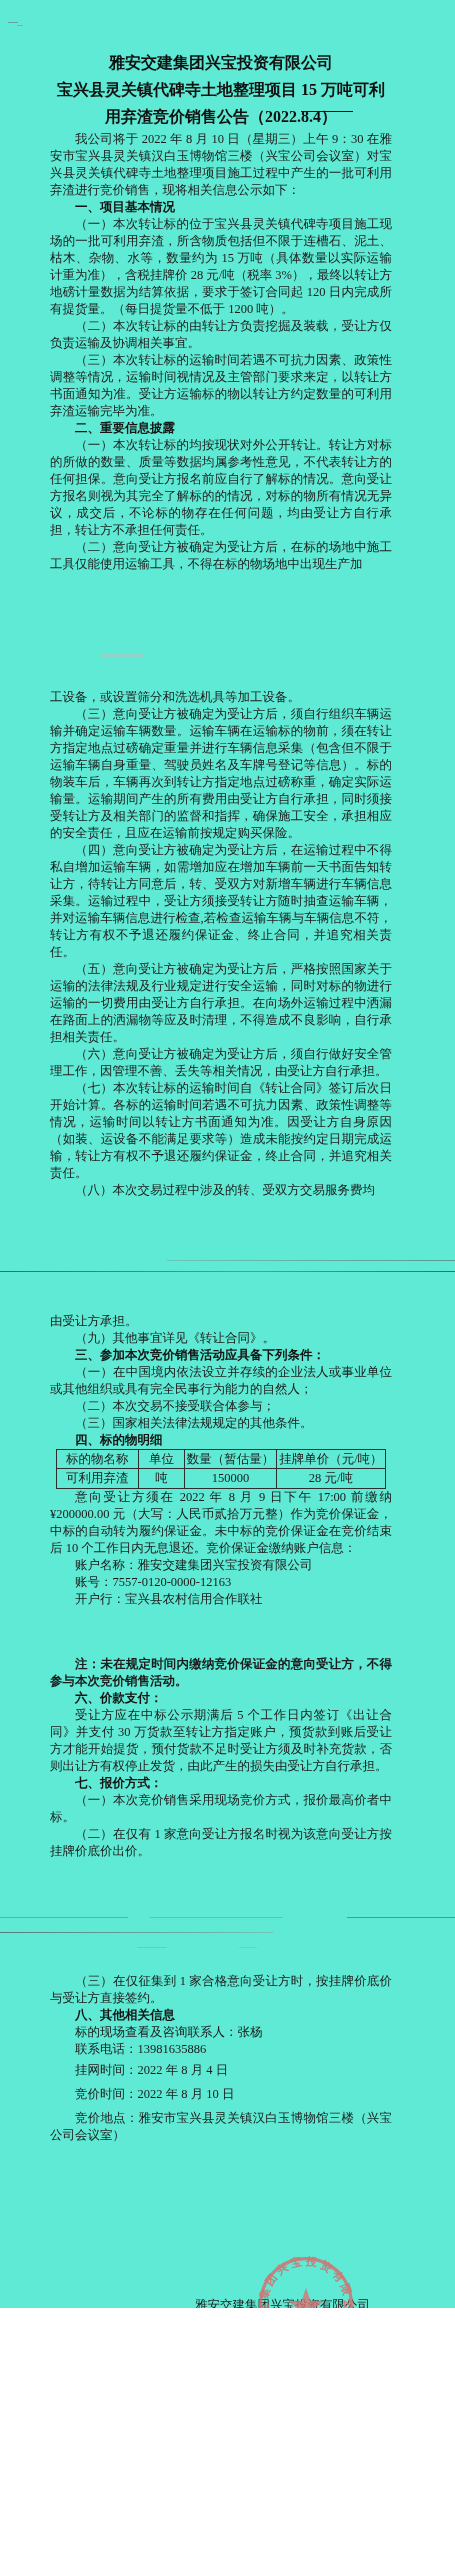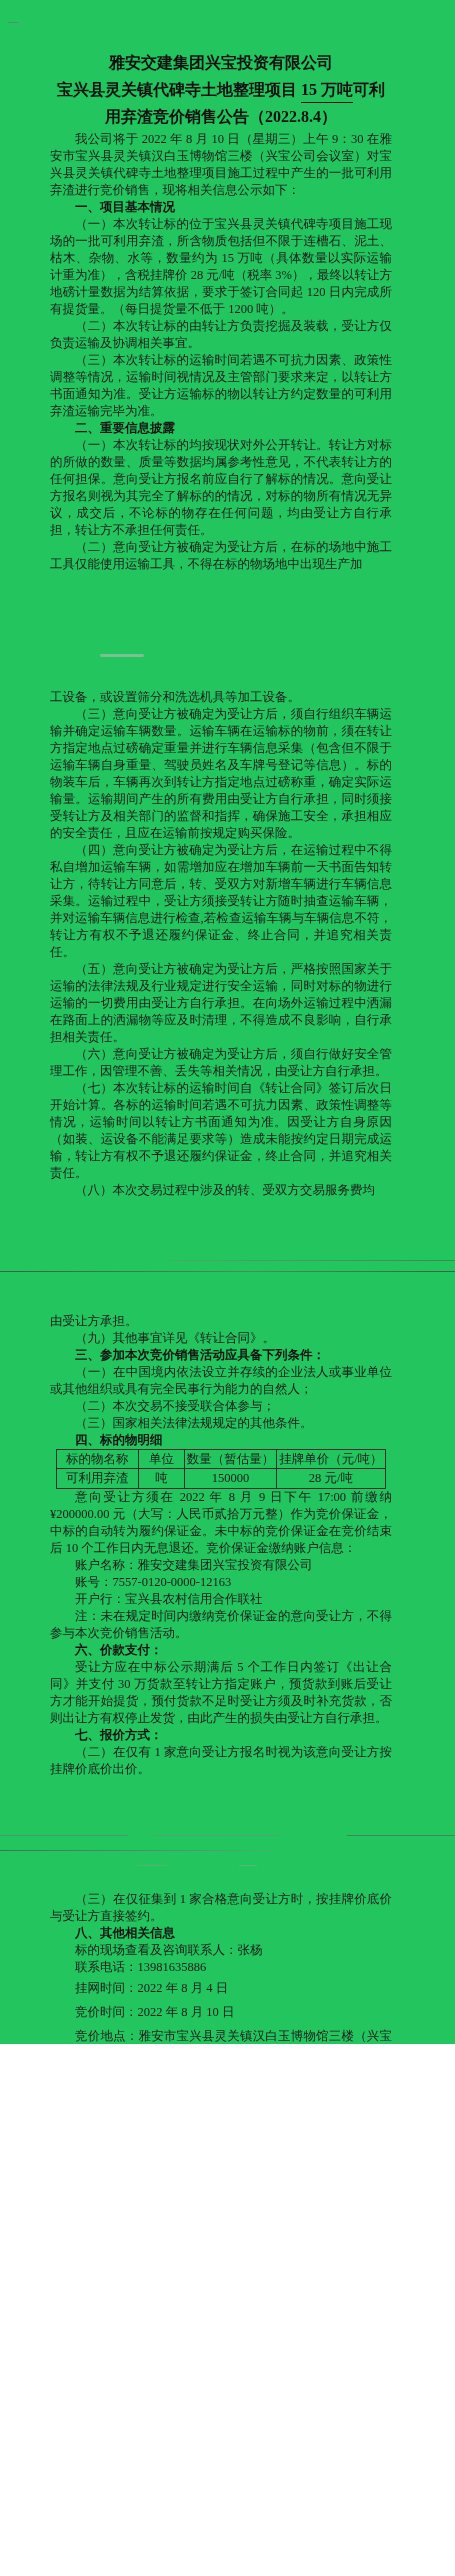--- a/index.html
+++ b/index.html
@@ -1,36 +1,36 @@
 <!DOCTYPE html>
 <html style="font-size:9px"><head>
 <meta charset="utf-8">
 <style>
   html,body{margin:0;padding:0;background:#ffffff;}
   .doc{
     position:relative;
-    width:456px;height:2044px;
-    background:#22c55e;
+    width:456px;height:2308px;
+    background:#5eead4;
     font-family:"Liberation Serif","DejaVu Serif",serif;
     color:#1c1c1c;
     overflow:hidden;
   }
   .text-col{
     position:absolute;left:50px;top:0;width:342px;
     font-size:12.5px;line-height:17px;text-align:justify;
   }
   .title{ text-align:center;font-weight:700;font-size:16px;line-height:27px;margin-top:49px;color:#111;}
   .title .t-line{white-space:nowrap;}
-  .u-seg{border-bottom:1.1px solid #111;padding-bottom:4px;}
+  .u-seg{border-bottom:1.1px solid #111;padding-bottom:13px;}
   p{margin:0;}
   .para{text-indent:2em;}
   .cont{text-indent:0;font-family:Liberation Serif, serif;}
   .intro{margin-top:1px;}
   .hd{font-weight:700;text-indent:2em;font-family:Liberation Serif, serif;color:#141414;}
-  .bold-note{font-weight:400;}
+  .bold-note{font-weight:700;margin-top:48px;}
   .pagegap{position:relative;margin-left:-50px;width:456px;}
   .gap1{height:116px;}
   .gap2{height:114px;}
   .gap3{height:113px;}
   .smudge{position:absolute;background:#bdbdbd;opacity:.55;border-radius:1.7px;}
   .scanline{position:absolute;height:1.1px;}
   .lot-table{
     border-collapse:collapse;table-layout:fixed;
     width:330px;margin:0 0 0 5.7px;
     font-size:12.5px;
@@ -126,20 +126,21 @@
     <p class="para">意向受让方须在 2022 年 8 月 9 日下午 17:00 前缴纳 ¥200000.00 元（大写：人民币贰拾万元整）作为竞价保证金，中标的自动转为履约保证金。未中标的竞价保证金在竞价结束后 10 个工作日内无息退还。竞价保证金缴纳账户信息：</p>
     <p class="para">账户名称：雅安交建集团兴宝投资有限公司</p>
     <p class="para">账号：7557-0120-0000-12163</p>
     <p class="para">开户行：宝兴县农村信用合作联社</p>
     <p class="para bold-note">注：未在规定时间内缴纳竞价保证金的意向受让方，不得参与本次竞价销售活动。</p>
 
     <p class="hd">六、价款支付：</p>
     <p class="para">受让方应在中标公示期满后 5 个工作日内签订《出让合同》并支付 30 万货款至转让方指定账户，预货款到账后受让方才能开始提货，预付货款不足时受让方须及时补充货款，否则出让方有权停止发货，由此产生的损失由受让方自行承担。</p>
 
     <p class="hd">七、报价方式：</p>
+    <p class="para">（一）本次竞价销售采用现场竞价方式，报价最高价者中标。</p>
     <p class="para">（二）在仅有 1 家意向受让方报名时视为该意向受让方按挂牌价底价出价。</p>
 
     <div class="pagegap gap3">
       <div class="scanline" style="left:0;top:57px;width:456px;background:linear-gradient(to right, rgba(110,110,110,.5) 0 28%, transparent 28% 33%, rgba(130,130,130,.45) 33% 62%, transparent 62% 76%, rgba(90,90,90,.6) 76% 100%);"></div>
       <div class="scanline" style="left:0;top:72px;width:273px;background:linear-gradient(to right, rgba(80,80,80,.7), rgba(140,140,140,.4));"></div>
       <div class="scanline" style="left:137px;top:87px;width:30px;background:rgba(150,150,150,.45);"></div>
       <div class="scanline" style="left:239px;top:87px;width:18px;background:rgba(160,160,160,.4);"></div>
     </div>
 
     <p class="para">（三）在仅征集到 1 家合格意向受让方时，按挂牌价底价与受让方直接签约。</p>

